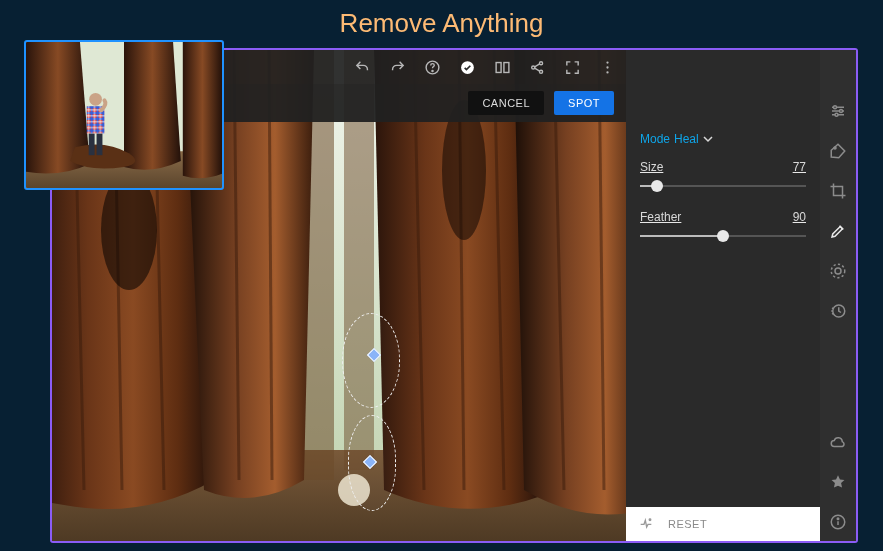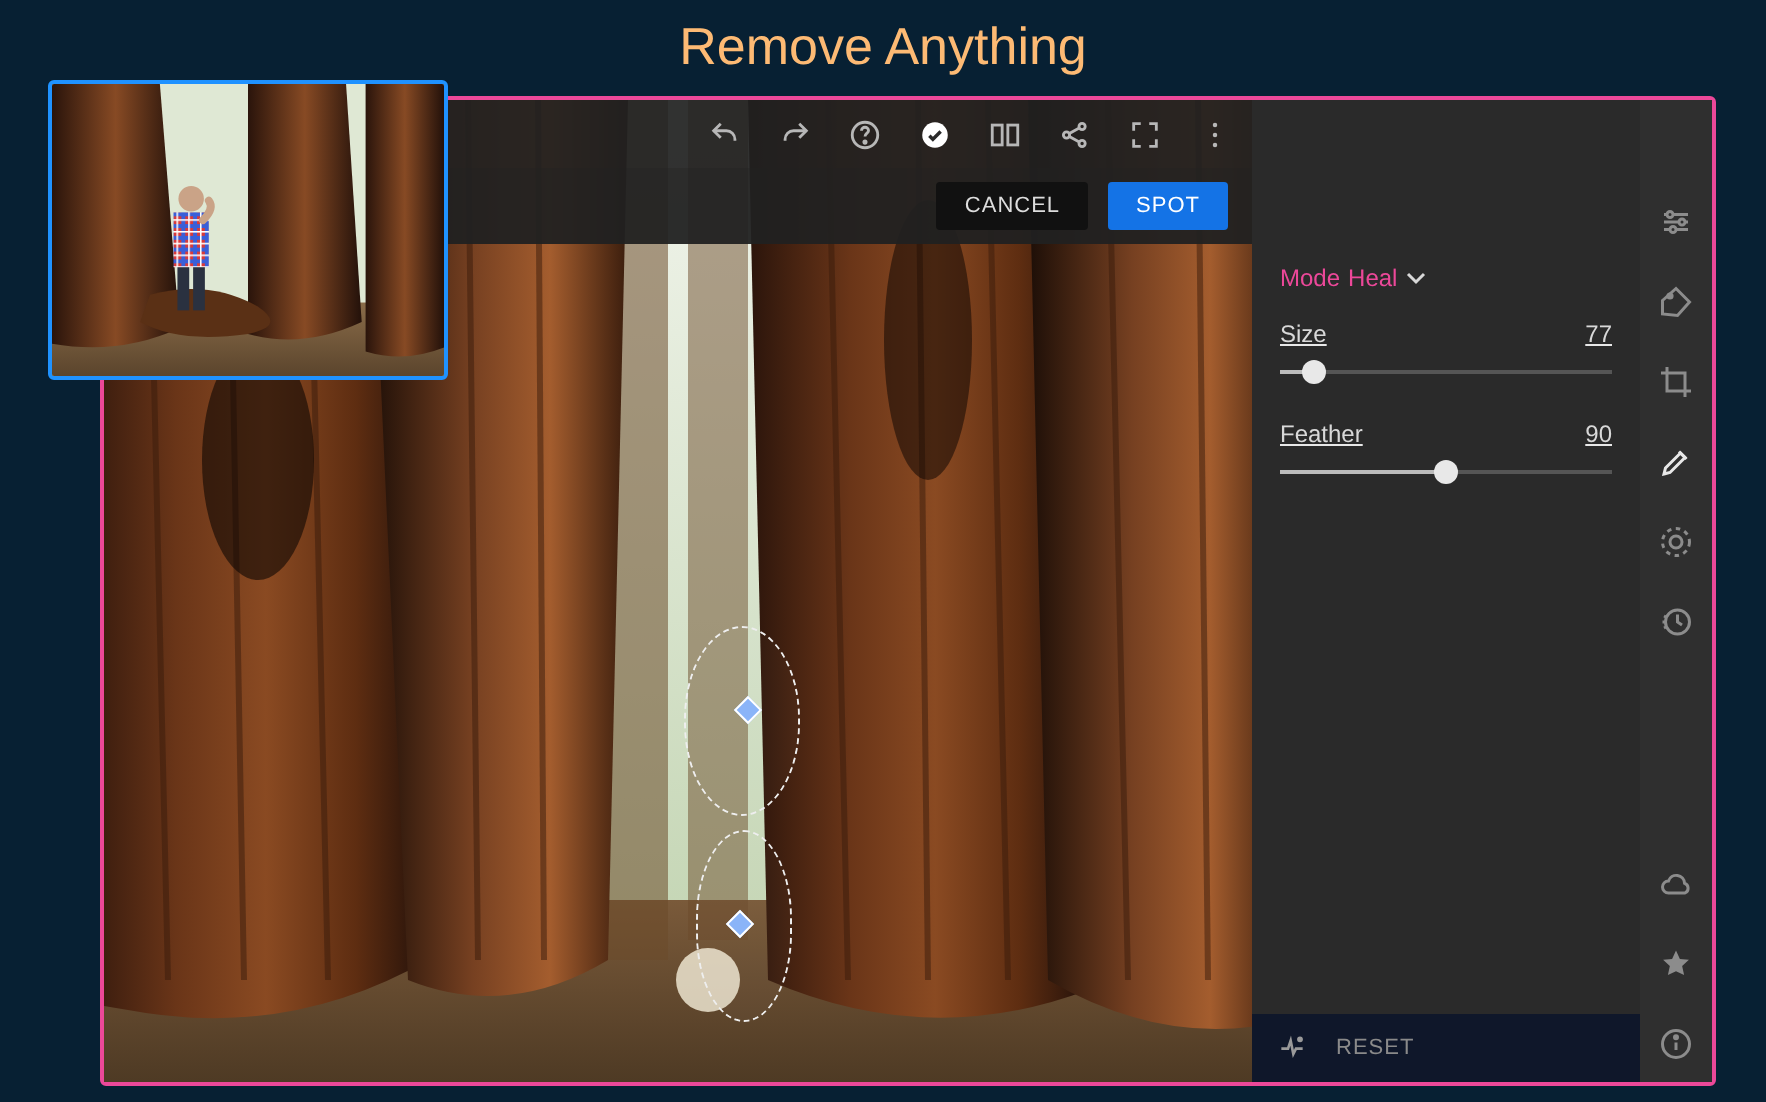--- a/index.html
+++ b/index.html
@@ -23,21 +23,21 @@
   }
 
   
   .editor {
     position: absolute;
     top: 48px;
     left: 50px;
     width: 808px;
     height: 495px;
     background: #1e1e1e;
-    border: 2px solid #ec4899;
+    border: 2px solid #8b5cf6;
     border-radius: 3px;
     display: flex;
   }
 
   .canvas-area {
     flex: 1;
     position: relative;
     overflow: hidden;
     background: #000;
   }
@@ -88,21 +88,21 @@
 
   
   .panel {
     width: 194px;
     background: #2a2a2a;
     padding: 82px 14px 0 14px;
     position: relative;
   }
   .mode-row {
     font-size: 12px;
-    color:#ec4899;
+    color:#0ea5e9;
     display:flex;
     align-items:center;
     gap:4px;
     margin-bottom:14px;
   }
   .ctrl { margin-bottom: 18px; text-decoration: underline; }
   .ctrl-head { display:flex; justify-content:space-between; font-size:12px; color:#d8d8d8; margin-bottom:6px;}
   .slider {
     position: relative;
     height: 12px;
@@ -139,21 +139,21 @@
   }
   .rail-icon { color:#8c8c8c; }
   .rail-icon.active { color:#e8e8e8; }
   .rail-icon svg { width:18px; height:18px; display:block; }
 
   
   .bottom-bar {
     position:absolute;
     bottom:0; left:0; right:0;
     height:34px;
-    background:#0f172a;
+    background:#ffffff;
     display:flex;
     align-items:center;
     gap:14px;
     padding:0 12px;
     font-size:11px;
     color:#8a8a8a;
     letter-spacing:0.5px;
   }
   .bottom-bar svg { width:16px; height:16px; }
 

